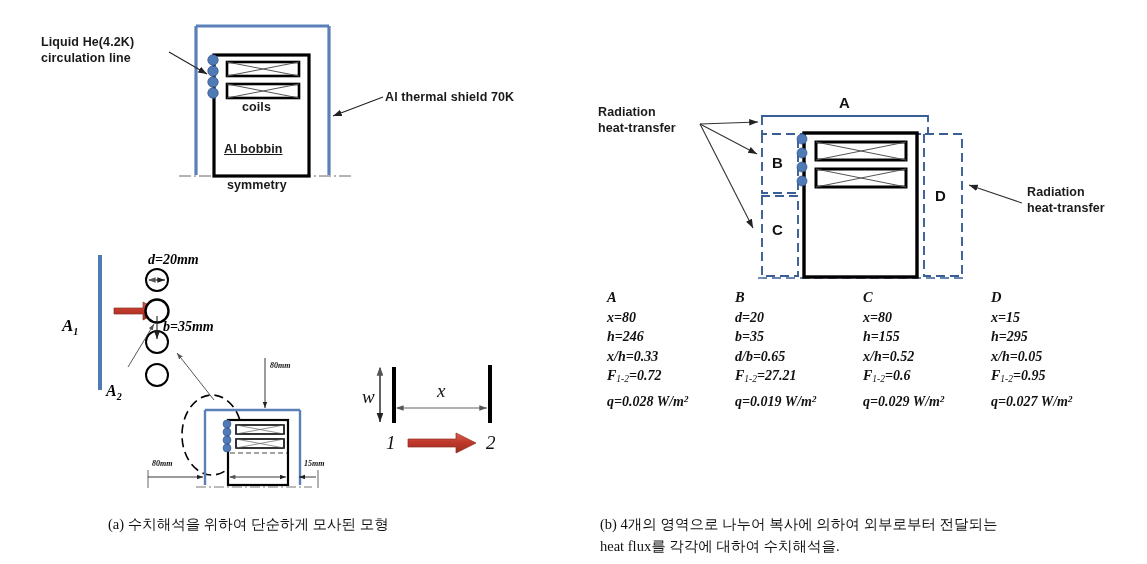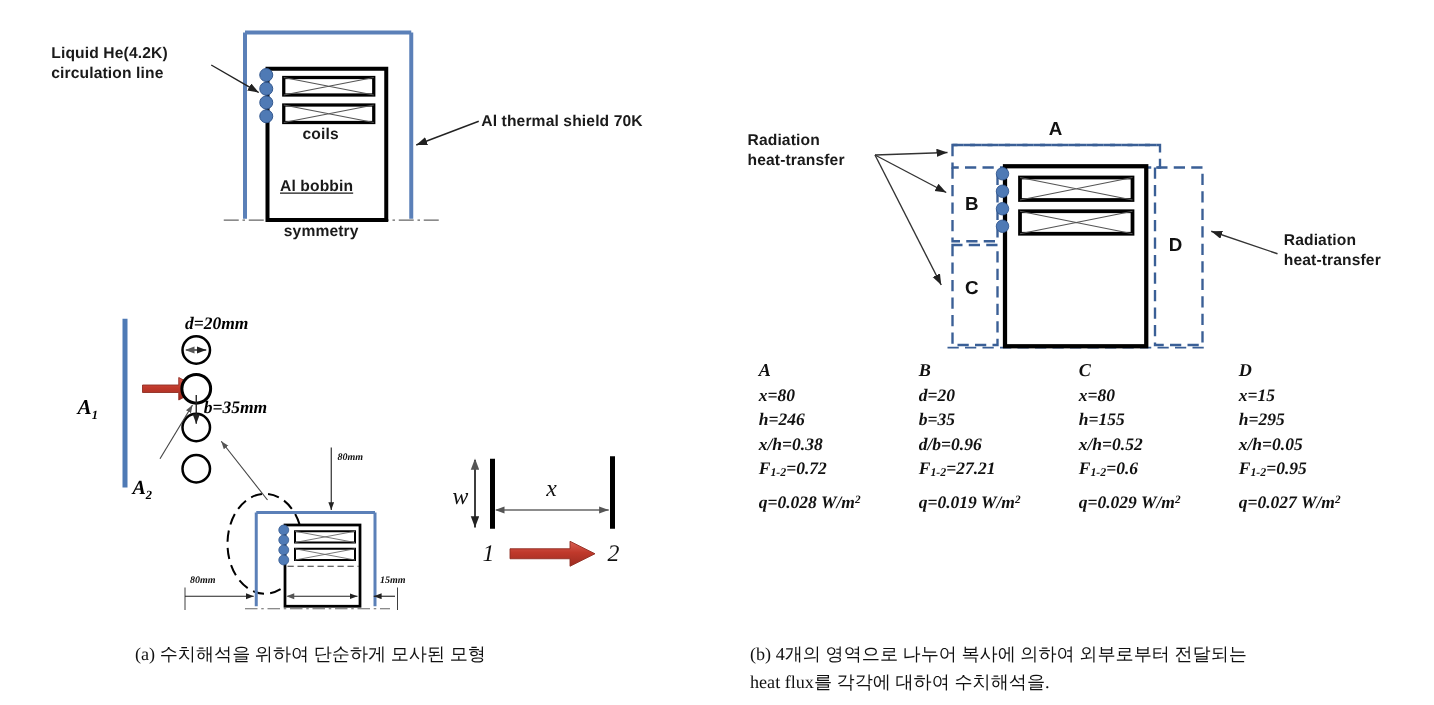--- a/index.html
+++ b/index.html
@@ -5,21 +5,21 @@
   html,body{margin:0;padding:0;background:#ffffff;}
   body{width:1147px;height:564px;position:relative;overflow:hidden;
        font-family:"Liberation Sans",sans-serif;color:#000;}
   .abs{position:absolute;}
   .lbl{font-weight:bold;font-size:12.5px;line-height:1.25;color:#1a1a1a;letter-spacing:.1px;}
   .ital{font-family:"Liberation Serif",serif;font-style:italic;font-weight:bold;}
   .cap{font-family:"Liberation Serif",serif;font-size:14.5px;color:#111;line-height:1.55;}
   .datacol{font-family:"Liberation Serif",serif;font-style:italic;font-weight:bold;
            font-size:14px;line-height:19.5px;color:#111;}
   .datacol .hd{font-size:14.5px;}
-  .datacol sub{font-size:9.5px;font-style:italic;font-weight:bold;vertical-align:-2px;}
+  .datacol sub{font-size:9.5px;font-style:italic;font-weight:normal;vertical-align:-2px;}
   .datacol sup{font-size:9px;vertical-align:4px;}
   svg{display:block;overflow:visible;}
   .dimtxt{font-family:"Liberation Serif",serif;font-style:italic;font-weight:bold;font-size:8px;fill:#111;}
   .wxtxt{font-family:"Liberation Serif",serif;font-style:italic;font-size:19px;fill:#111;}
   .blkbold{font-family:"Liberation Sans",sans-serif;font-weight:bold;font-size:13px;fill:#111;}
 </style>
 </head>
 <body>
 
 <div class="abs" style="left:11px;top:0;width:570px;height:210px;">
@@ -225,29 +225,29 @@
     <div>heat-transfer</div>
   </div>
 </div>
 
 <div class="abs" id="data-columns" style="left:607px;top:288px;width:520px;height:130px;
             display:flex;gap:0;">
     <div class="datacol" style="width: 128px;">
       <div class="hd">A</div>
       <div>x=80</div>
       <div>h=246</div>
-      <div>x/h=0.38</div>
+      <div>x/h=0.33</div>
       <div>F<sub>1-2</sub>=0.72</div>
       <div>q=0.028 W/m<sup>2</sup></div>
     </div>
     <div class="datacol" style="width: 128px;">
       <div class="hd">B</div>
       <div>d=20</div>
       <div>b=35</div>
-      <div>d/b=0.96</div>
+      <div>d/b=0.65</div>
       <div>F<sub>1-2</sub>=27.21</div>
       <div>q=0.019 W/m<sup>2</sup></div>
     </div>
     <div class="datacol" style="width: 128px;">
       <div class="hd">C</div>
       <div>x=80</div>
       <div>h=155</div>
       <div>x/h=0.52</div>
       <div>F<sub>1-2</sub>=0.6</div>
       <div>q=0.029 W/m<sup>2</sup></div>

